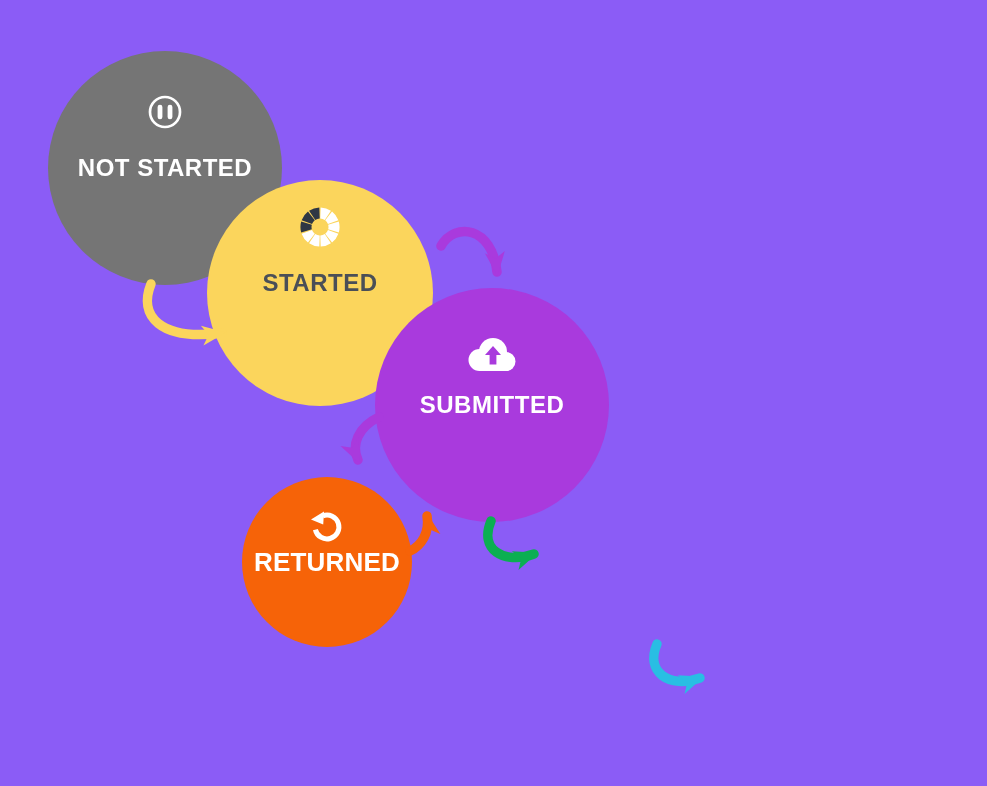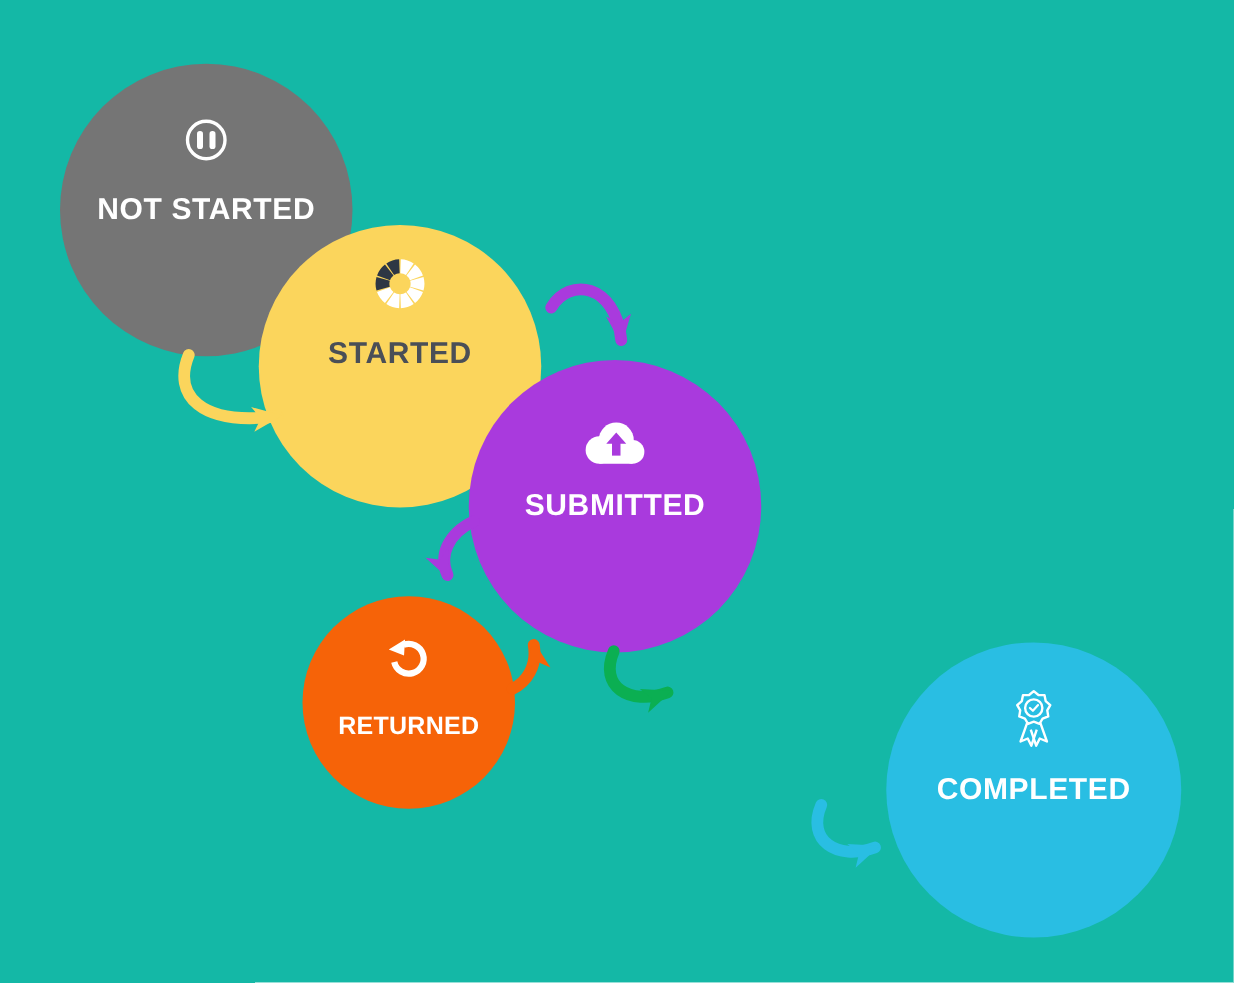--- a/index.html
+++ b/index.html
@@ -1,17 +1,17 @@
 <!DOCTYPE html>
 <html><head>
 <meta charset="utf-8">
 <style>
   html,body{margin:0;padding:0;background:#ffffff;}
   .canvas{
-    position:relative;width:987px;height:786px;background:#14b8a6;overflow:hidden;
+    position:relative;width:987px;height:786px;background:#8b5cf6;overflow:hidden;
     font-family:"Liberation Sans","DejaVu Sans",sans-serif;
   }
   .stage{position:absolute;border-radius:50%;}
   #s-not-started{left:48px;top:51px;width:234px;height:234px;background:#757575;z-index:1;}
   #s-started    {left:207px;top:180px;width:226px;height:226px;background:#FBD55C;z-index:2;}
   #s-submitted  {left:375px;top:288px;width:234px;height:234px;background:#A93ADD;z-index:3;}
   #s-returned   {left:242px;top:477px;width:170px;height:170px;background:#F66308;z-index:3;}
   #s-accepted   {left:541px;top:403px;width:234px;height:234px;background:#0BAF52;z-index:4;}
   #s-completed  {left:709px;top:514px;width:236px;height:236px;background:#29BEE3;z-index:5;}
 
@@ -22,21 +22,21 @@
   #s-returned   .icon{top:calc(50% - 35px);}
   #s-accepted   .icon{top:calc(50% - 63px);}
   #s-completed  .icon{top:calc(50% - 57px);}
 
   .label{
     position:absolute;left:0;right:0;top:50%;transform:translateY(-50%);
     text-align:center;font-weight:700;font-size:24px;letter-spacing:.5px;color:#ffffff;
     white-space:nowrap;
   }
   #s-started .label{color:#4A4F57;top:calc(50% - 10px);}
-  #s-returned .label{font-size:20px;letter-spacing:.2px;margin-top:20px;}
+  #s-returned .label{font-size:26px;letter-spacing:.2px;}
 
   .arrows{position:absolute;left:0;top:0;width:987px;height:786px;z-index:6;pointer-events:none;}
   .ar{fill:none;stroke-width:9.5;stroke-linecap:round;}
 </style>
 </head>
 <body>
 
 <div class="canvas">
 
   <div class="stage" id="s-not-started">
@@ -104,30 +104,20 @@
 
   <div class="stage" id="s-returned">
     <svg class="icon" width="36" height="36" viewBox="-18 -18 36 36">
       <path d="M-11.6,2.6 A11.9,11.9 0 1 0 -4.2,-11.1" fill="none" stroke="#ffffff" stroke-width="5"></path>
       <polygon points="-16,-7.5 -3,-15.5 -3.8,-2.6" fill="#ffffff"></polygon>
     </svg>
     <div class="label">RETURNED</div>
   </div>
 
 
-  <div class="stage" id="s-completed">
-    <svg class="icon" width="46" height="54" viewBox="0 0 48 56">
-      <polygon points="24,5 27.9,8.2 33,8.3 33.96,13.25 37.8,16.6 35.3,21 36.1,26 31.4,27.8 28.8,32.2 24,30.5 19.2,32.2 16.6,27.8 11.9,26 12.7,21 10.2,16.6 14.04,13.25 15,8.3 20.1,8.2" fill="none" stroke="#ffffff" stroke-width="2" stroke-linejoin="round"></polygon>
-      <circle cx="24" cy="19" r="7.2" fill="none" stroke="#ffffff" stroke-width="2"></circle>
-      <path d="M20.8,19 L23.3,21.4 L27.6,16.6" fill="none" stroke="#ffffff" stroke-width="1.8" stroke-linecap="round" stroke-linejoin="round"></path>
-      <path d="M18.5,31.5 L13,47 L19,44.5 L22,50.5 L26.5,37" fill="none" stroke="#ffffff" stroke-width="2" stroke-linejoin="round"></path>
-      <path d="M29.5,31.5 L35,47 L29,44.5 L26,50.5 L21.5,37" fill="none" stroke="#ffffff" stroke-width="2" stroke-linejoin="round"></path>
-    </svg>
-    <div class="label">COMPLETED</div>
-  </div>
 
   <svg class="arrows" viewBox="0 0 987 786">
     <defs>
       <marker id="mh-yellow" markerUnits="userSpaceOnUse" markerWidth="30" markerHeight="30" refX="22" refY="14" orient="auto">
         <path d="M2,4 L26,14 L2,24 L8.5,14 Z" fill="#FBD55C"></path>
       </marker>
       <marker id="mh-purple" markerUnits="userSpaceOnUse" markerWidth="30" markerHeight="30" refX="22" refY="14" orient="auto">
         <path d="M2,4 L26,14 L2,24 L8.5,14 Z" fill="#A93ADD"></path>
       </marker>
       <marker id="mh-orange" markerUnits="userSpaceOnUse" markerWidth="30" markerHeight="30" refX="22" refY="14" orient="auto">

